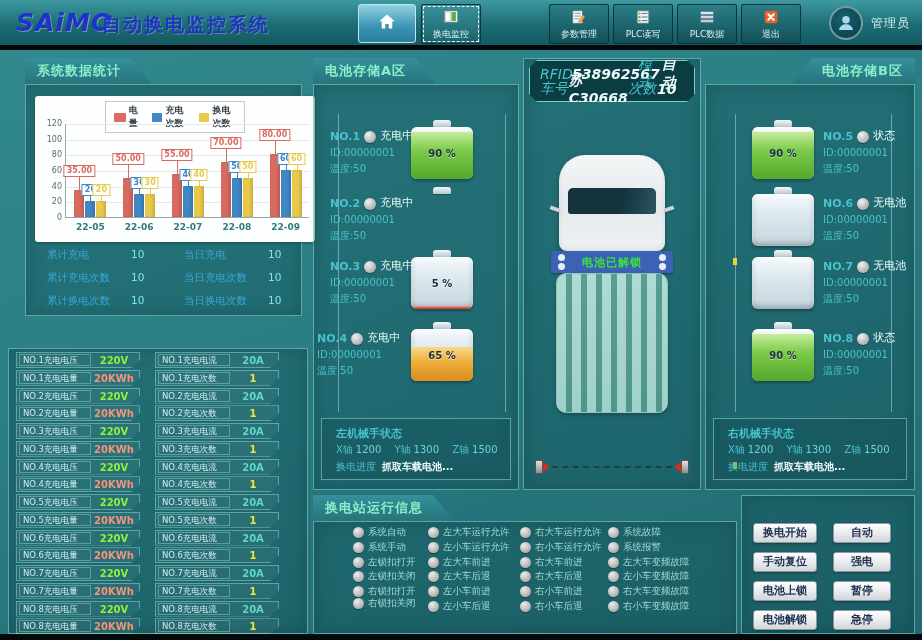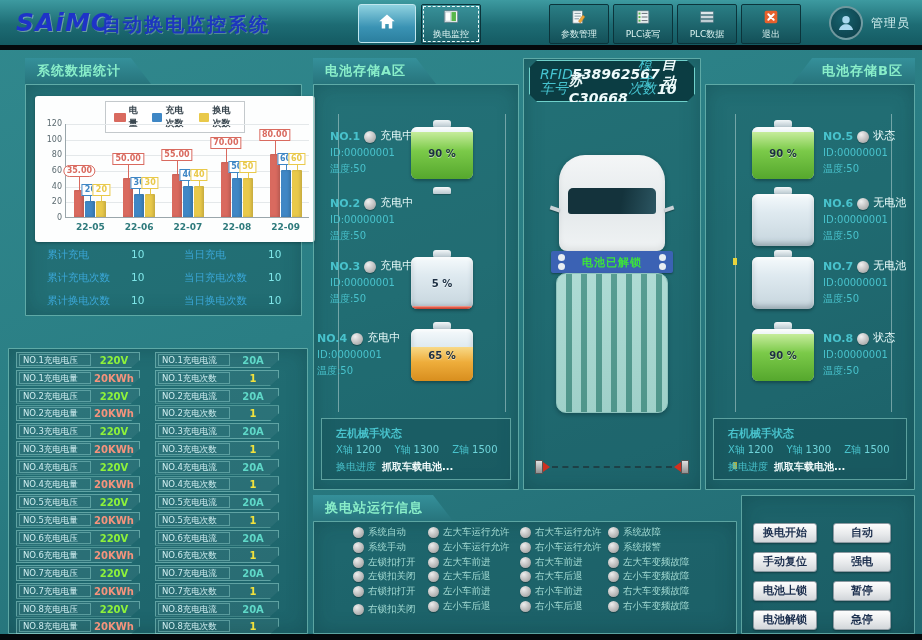--- a/index.html
+++ b/index.html
@@ -270,21 +270,21 @@
           <span class="ytick" style="top: 42px;">60</span>
           <div class="gridline" style="top: 31.3333px;"></div>
           <span class="ytick" style="top: 26.3333px;">80</span>
           <div class="gridline" style="top: 15.6667px;"></div>
           <span class="ytick" style="top: 10.6667px;">100</span>
           <div class="gridline" style="top: 0px;"></div>
           <span class="ytick" style="top: -5px;">120</span>
           <span class="xtick" style="left: 2.4px; top: 98px;">22-05</span>
           <div class="chart-bar" style="left: 8.4px; width: 10px; height: 27.4167px; background: rgb(217, 106, 95);"></div>
           <div class="label-leader" style="left: 13.4px; bottom: 27.4167px; height: 13px; background: rgb(217, 106, 95);"></div>
-          <span class="bar-label" style="left: 13.4px; bottom: 40.4167px; border-color: rgb(217, 106, 95); color: rgb(217, 106, 95); border-radius: 6px;">35.00</span>
+          <span class="bar-label" style="left: 13.4px; bottom: 40.4167px; border-color: rgb(217, 106, 95); color: rgb(217, 106, 95);">35.00</span>
           <div class="chart-bar" style="left: 19.4px; width: 10px; height: 15.6667px; background: rgb(63, 135, 197);"></div>
           <div class="label-leader" style="left: 24.4px; bottom: 15.6667px; height: 5px; background: rgb(63, 135, 197);"></div>
           <span class="bar-label" style="left: 24.4px; bottom: 20.6667px; border-color: rgb(63, 135, 197); color: rgb(63, 135, 197);">20</span>
           <div class="chart-bar" style="left: 30.4px; width: 10px; height: 15.6667px; background: rgb(233, 201, 74);"></div>
           <div class="label-leader" style="left: 35.4px; bottom: 15.6667px; height: 5px; background: rgb(233, 201, 74);"></div>
           <span class="bar-label" style="left: 35.4px; bottom: 20.6667px; border-color: rgb(233, 201, 74); color: rgb(233, 201, 74);">20</span>
           <span class="xtick" style="left: 51.2px; top: 98px;">22-06</span>
           <div class="chart-bar" style="left: 57.2px; width: 10px; height: 39.1667px; background: rgb(217, 106, 95);"></div>
           <div class="label-leader" style="left: 62.2px; bottom: 39.1667px; height: 13px; background: rgb(217, 106, 95);"></div>
           <span class="bar-label" style="left: 62.2px; bottom: 52.1667px; border-color: rgb(217, 106, 95); color: rgb(217, 106, 95);">50.00</span>
@@ -728,21 +728,21 @@
           <span class="ind-label">左锁扣打开</span>
         </div>
         <div class="indicator" style="left: 40px; top: 75.4px;">
           <span class="ind-dot"></span>
           <span class="ind-label">左锁扣关闭</span>
         </div>
         <div class="indicator" style="left: 40px; top: 90.2px;">
           <span class="ind-dot"></span>
           <span class="ind-label">右锁扣打开</span>
         </div>
-        <div class="indicator" style="left: 40px; top: 108px;">
+        <div class="indicator" style="left: 40px; top: 102px;">
           <span class="ind-dot"></span>
           <span class="ind-label">右锁扣关闭</span>
         </div>
         <div class="indicator" style="left: 115px; top: 31px;">
           <span class="ind-dot"></span>
           <span class="ind-label">左大车运行允许</span>
         </div>
         <div class="indicator" style="left: 115px; top: 45.8px;">
           <span class="ind-dot"></span>
           <span class="ind-label">左小车运行允许</span>

